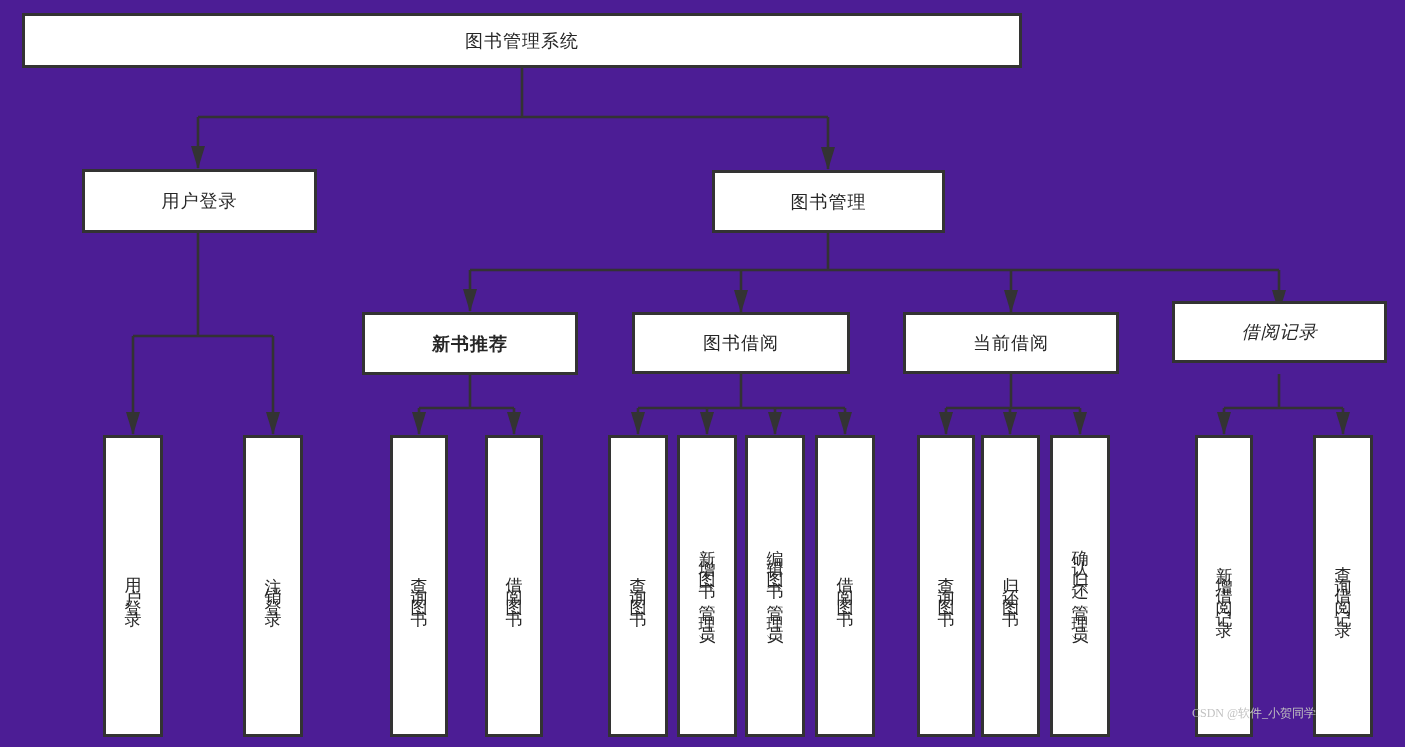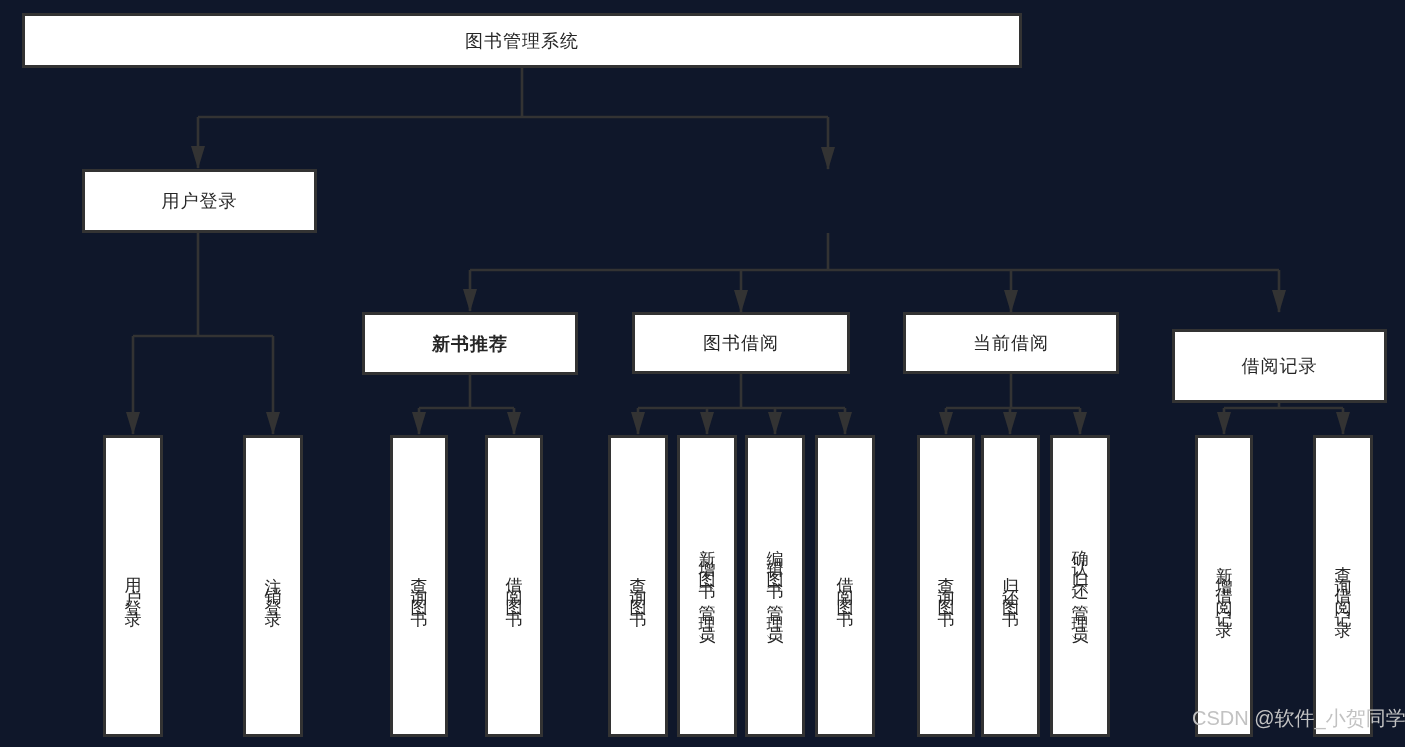--- a/index.html
+++ b/index.html
@@ -5,21 +5,21 @@
   html, body {
     margin: 0;
     padding: 0;
     background: #ffffff;
     font-family: "Liberation Sans", sans-serif;
   }
   .canvas {
     position: relative;
     width: 1405px;
     height: 747px;
-    background: #0f172a;
+    background: #4c1d95;
     overflow: hidden;
   }
   .wires {
     position: absolute;
     left: 0;
     top: 0;
     z-index: 1;
   }
   .node {
     position: absolute;
@@ -47,22 +47,23 @@
     font-size: 17px;
     letter-spacing: 0.65em;
     line-height: 1;
     white-space: nowrap;
   }
   .watermark {
     position: absolute;
     left: 1192px;
     top: 705px;
     z-index: 3;
-    font-size: 20px;
+    font-size: 12px;
     white-space: nowrap;
+    font-family: Liberation Serif, serif;
   }
 </style>
 </head>
 <body>
 
 <div class="canvas">
 
   <svg class="wires" width="1405" height="747" viewBox="0 0 1405 747">
     <defs>
       <marker id="arrow" markerUnits="userSpaceOnUse" markerWidth="26" markerHeight="18" refX="22" refY="0" orient="auto" overflow="visible">
@@ -107,31 +108,34 @@
     </g>
   </svg>
 
   <div class="node h" style="left: 22px; top: 13px; width: 1000px; height: 55px; border-color: rgb(51, 51, 51); color: rgb(38, 38, 38);">
     <span>图书管理系统</span>
   </div>
 
   <div class="node h" style="left: 82px; top: 169px; width: 235px; height: 64px; border-color: rgb(51, 51, 51); color: rgb(38, 38, 38);">
     <span>用户登录</span>
   </div>
+  <div class="node h" style="left: 712px; top: 170px; width: 233px; height: 63px; border-color: rgb(51, 51, 51); color: rgb(38, 38, 38);">
+    <span>图书管理</span>
+  </div>
 
   <div class="node h" style="left: 362px; top: 312px; width: 216px; height: 63px; border-color: rgb(51, 51, 51); color: rgb(38, 38, 38); font-weight: bold;">
     <span>新书推荐</span>
   </div>
   <div class="node h" style="left: 632px; top: 312px; width: 218px; height: 62px; border-color: rgb(51, 51, 51); color: rgb(38, 38, 38); font-family: Liberation Serif, serif;">
     <span>图书借阅</span>
   </div>
   <div class="node h" style="left: 903px; top: 312px; width: 216px; height: 62px; border-color: rgb(51, 51, 51); color: rgb(38, 38, 38);">
     <span>当前借阅</span>
   </div>
-  <div class="node h" style="left: 1172px; top: 329px; width: 215px; height: 74px; border-color: rgb(51, 51, 51); color: rgb(38, 38, 38);">
+  <div class="node h" style="left: 1172px; top: 301px; width: 215px; height: 62px; border-color: rgb(51, 51, 51); color: rgb(38, 38, 38); font-style: italic;">
     <span>借阅记录</span>
   </div>
 
   <div class="node v" style="left: 103px; width: 60px; border-color: rgb(51, 51, 51); color: rgb(38, 38, 38);">
     <span>用户登录</span>
   </div>
   <div class="node v" style="left: 243px; width: 60px; border-color: rgb(51, 51, 51); color: rgb(38, 38, 38);">
     <span>注销登录</span>
   </div>
 

